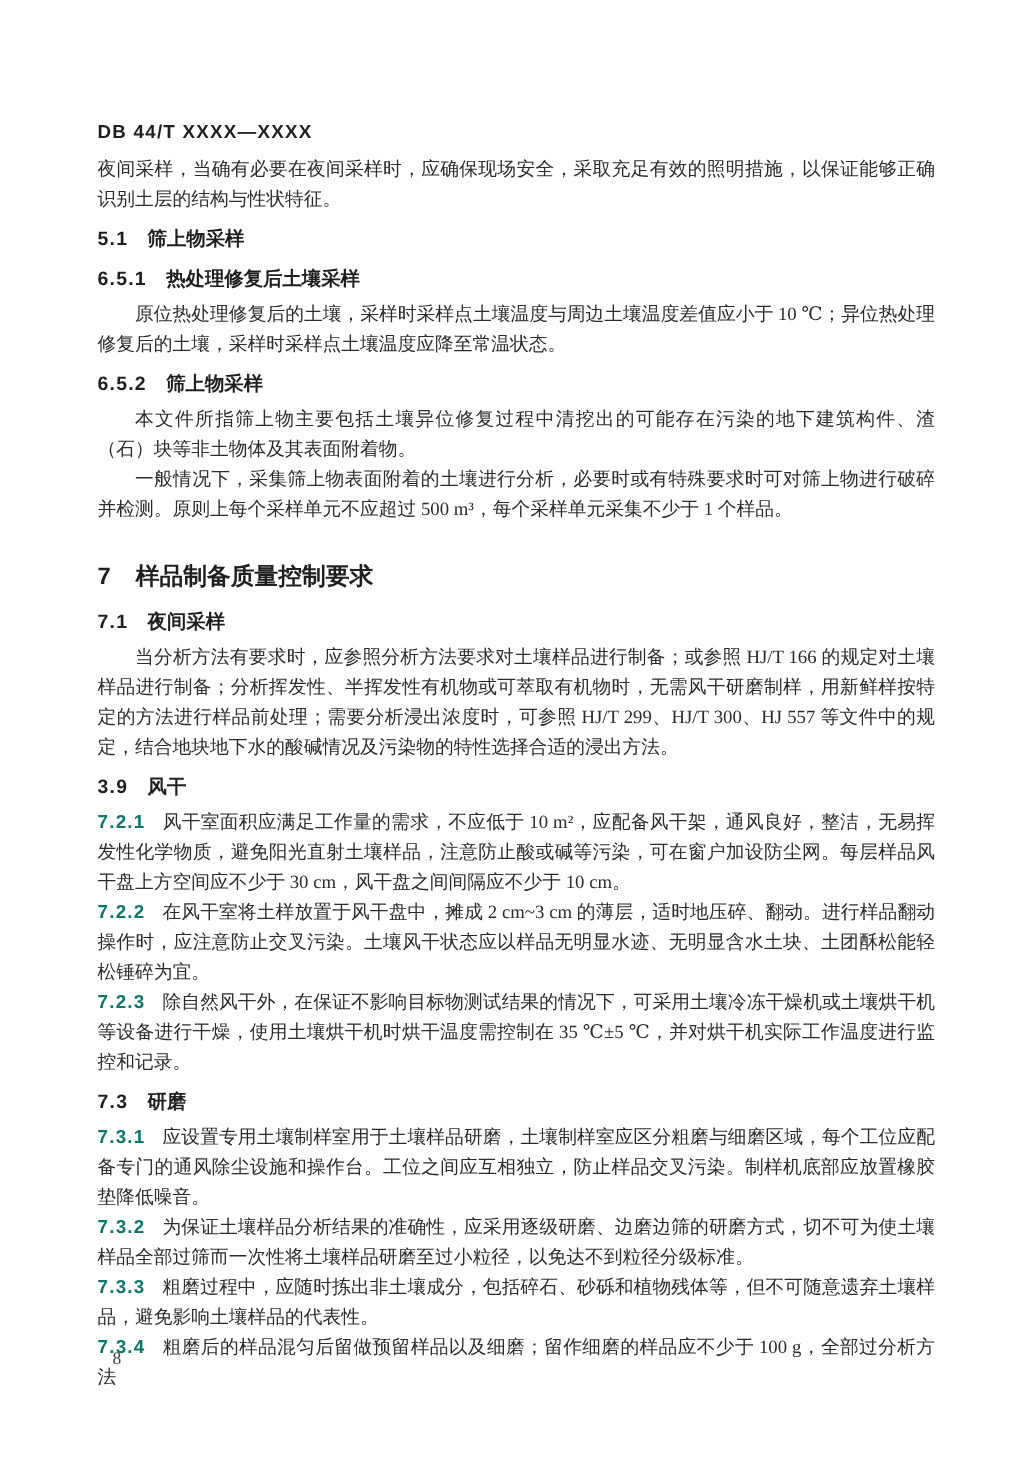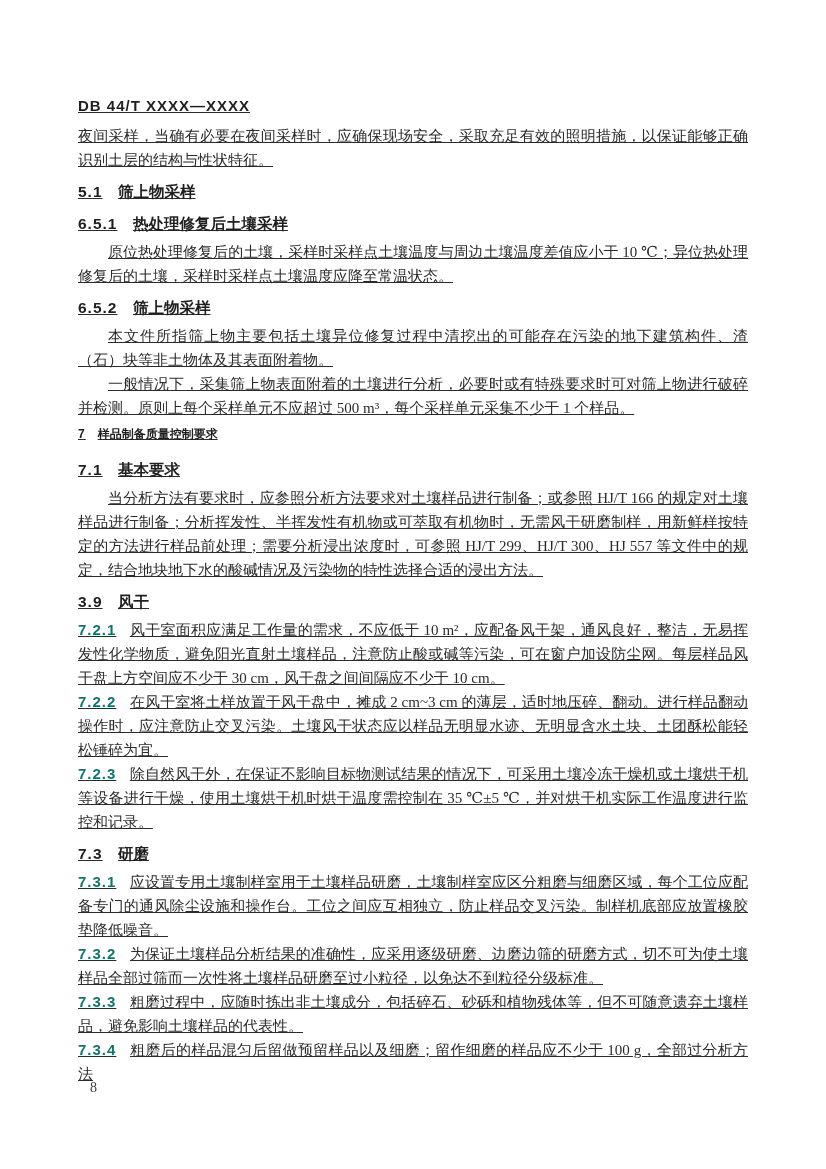--- a/index.html
+++ b/index.html
@@ -14,21 +14,20 @@
     background: #ffffff;
     overflow: hidden;
     font-family: "Liberation Serif", "DejaVu Serif", serif;
     color: #2b2b2b;
   }
   .content {
     position: absolute;
     left: 78px;
     right: 78px;
     top: 98px;
-    text-decoration: underline;
   }
   .doc-number {
     font-family: "Liberation Sans", "DejaVu Sans", sans-serif;
     font-size: 15px;
     line-height: 16px;
     font-weight: 600;
     letter-spacing: 1px;
     color: #1f1f1f;
     margin: 0 0 10px 0;
   }
@@ -50,22 +49,22 @@
   }
   .heading {
     font-family: "Liberation Sans", "DejaVu Sans", sans-serif;
     font-weight: 700;
     color: #1f1f1f;
     font-size: 15.5px;
     line-height: 24px;
     margin: 8px 0 4px 0;
   }
   .heading.chapter {
-    font-size: 12px;
-    margin: 2px 0 12px 0;
+    font-size: 19px;
+    margin: 30px 0 12px 0;
   }
   .heading .h-num {
     margin-right: 1em;
     letter-spacing: 1px;
   }
   .page-number {
     position: absolute;
     left: 90px;
     top: 1080px;
     font-size: 14px;
@@ -89,21 +88,21 @@
 
     <p class="body-text indent">原位热处理修复后的土壤，采样时采样点土壤温度与周边土壤温度差值应小于 10 ℃；异位热处理修复后的土壤，采样时采样点土壤温度应降至常温状态。</p>
 
     <div class="heading"><span class="h-num">6.5.2</span><span>筛上物采样</span></div>
 
     <p class="body-text indent">本文件所指筛上物主要包括土壤异位修复过程中清挖出的可能存在污染的地下建筑构件、渣（石）块等非土物体及其表面附着物。</p>
     <p class="body-text indent">一般情况下，采集筛上物表面附着的土壤进行分析，必要时或有特殊要求时可对筛上物进行破碎并检测。原则上每个采样单元不应超过 500 m³，每个采样单元采集不少于 1 个样品。</p>
 
     <div class="heading chapter"><span class="h-num">7</span><span>样品制备质量控制要求</span></div>
 
-    <div class="heading"><span class="h-num">7.1</span><span>基本要求</span></div>
+    <div class="heading"><span class="h-num">7.1</span><span>夜间采样</span></div>
 
     <p class="body-text indent">当分析方法有要求时，应参照分析方法要求对土壤样品进行制备；或参照 HJ/T 166 的规定对土壤样品进行制备；分析挥发性、半挥发性有机物或可萃取有机物时，无需风干研磨制样，用新鲜样按特定的方法进行样品前处理；需要分析浸出浓度时，可参照 HJ/T 299、HJ/T 300、HJ 557 等文件中的规定，结合地块地下水的酸碱情况及污染物的特性选择合适的浸出方法。</p>
 
     <div class="heading"><span class="h-num">3.9</span><span>风干</span></div>
 
     <p class="body-text"><span class="clause-num">7.2.1</span><span>风干室面积应满足工作量的需求，不应低于 10 m²，应配备风干架，通风良好，整洁，无易挥发性化学物质，避免阳光直射土壤样品，注意防止酸或碱等污染，可在窗户加设防尘网。每层样品风干盘上方空间应不少于 30 cm，风干盘之间间隔应不少于 10 cm。</span></p>
     <p class="body-text"><span class="clause-num">7.2.2</span><span>在风干室将土样放置于风干盘中，摊成 2 cm~3 cm 的薄层，适时地压碎、翻动。进行样品翻动操作时，应注意防止交叉污染。土壤风干状态应以样品无明显水迹、无明显含水土块、土团酥松能轻松锤碎为宜。</span></p>
     <p class="body-text"><span class="clause-num">7.2.3</span><span>除自然风干外，在保证不影响目标物测试结果的情况下，可采用土壤冷冻干燥机或土壤烘干机等设备进行干燥，使用土壤烘干机时烘干温度需控制在 35 ℃±5 ℃，并对烘干机实际工作温度进行监控和记录。</span></p>
 
     <div class="heading"><span class="h-num">7.3</span><span>研磨</span></div>

